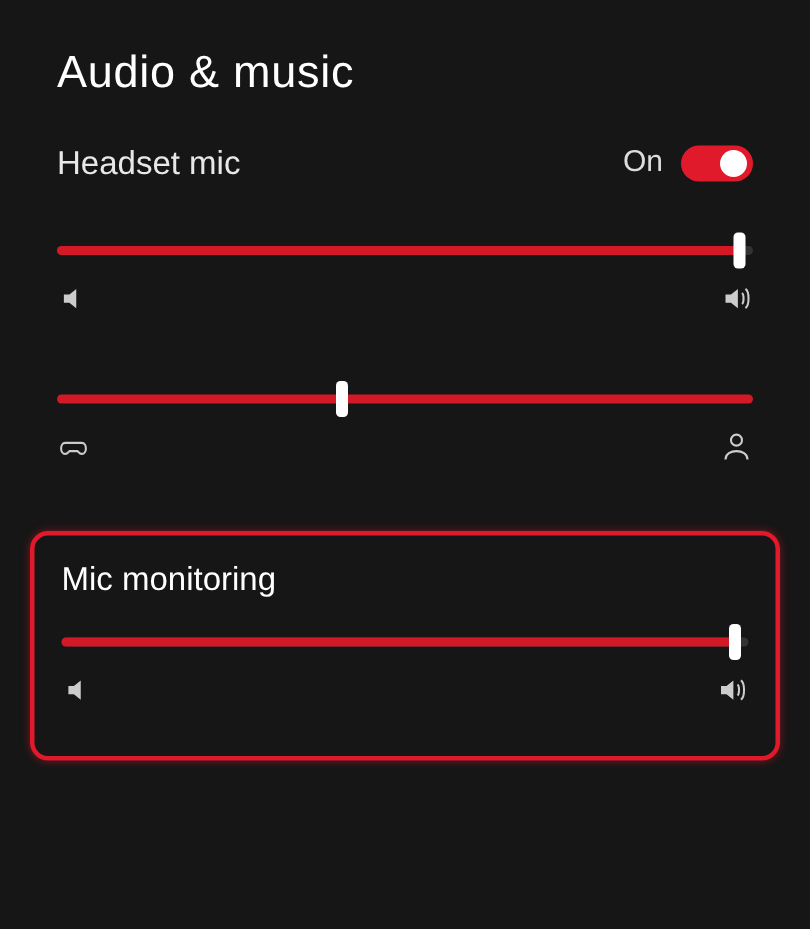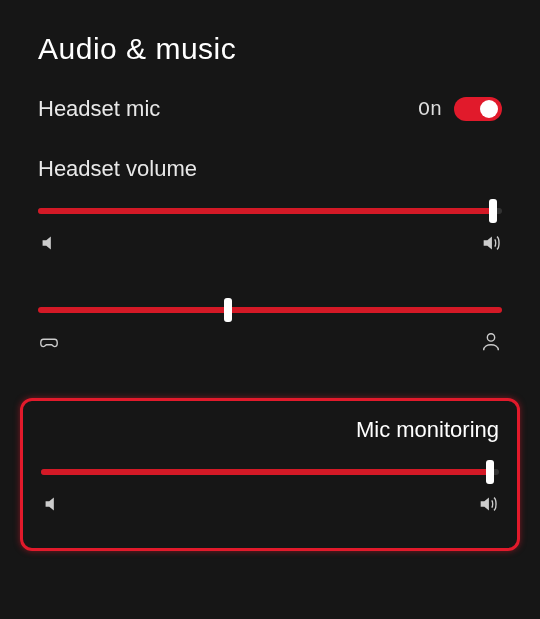--- a/index.html
+++ b/index.html
@@ -23,21 +23,21 @@
     margin-bottom: 34px;
     gap: 24px;
   }
   .label {
     font-size: 22px;
     color: #e8e8e8;
     margin-bottom: 18px;
     font-weight: 400;
   }
   .row-toggle .label { margin-bottom: 0; }
-  .toggle-wrap { display:flex; align-items:flex-end; gap:12px;font-family:Liberation Mono, monospace; }
+  .toggle-wrap { display:flex; align-items:flex-start; gap:12px; }
   .toggle-state { font-size:20px; color:#ddd; }
   .toggle {
     width:48px; height:24px; border-radius:12px;
     background:#e11a2b; position:relative; cursor:pointer;
   }
   .toggle .knob {
     position:absolute; top:3px; right:4px;
     width:18px; height:18px; border-radius:50%; background:#fff;
   }
   .slider {
@@ -59,41 +59,39 @@
   .slider-icons {
     display:flex; justify-content:space-between; margin-top:4px;
     color:#bbb; font-size:18px;
   }
   .slider-icons svg { width:22px; height:22px; fill:none; stroke:#ccc; stroke-width:1.5; }
   .highlight-box {
     border:3px solid #e11a2b; border-radius:12px;
     padding:16px 18px 28px 18px;
     margin: 0 0px;
     box-shadow: 0 0 6px #e11a2b80;
-    text-align: right;
   }
   .highlight-box .label { color:#fff; font-size:22px; }
 </style>
 </head>
 <body>
 
 <div class="title">Audio &amp; music</div>
 
 <div class="section row-toggle">
   <div class="label">Headset mic</div>
   <div class="toggle-wrap">
     <span class="toggle-state">On</span>
     <div class="toggle">
       <div class="knob"></div>
     </div>
   </div>
 </div>
 
 <div class="section">
-  <div class="label">Headset volume</div>
   <div class="slider">
     <div class="slider-track"></div>
     <div class="slider-fill" id="fill-vol" style="width: 98%;"></div>
     <div class="slider-thumb" id="thumb-vol" style="left: 98%;"></div>
   </div>
   <div class="slider-icons">
     <span>
       <svg viewBox="0 0 24 24">
           <path d="M5 9v6h4l5 4V5L9 9H5z" fill="#ccc" stroke="none"></path>
         </svg>

